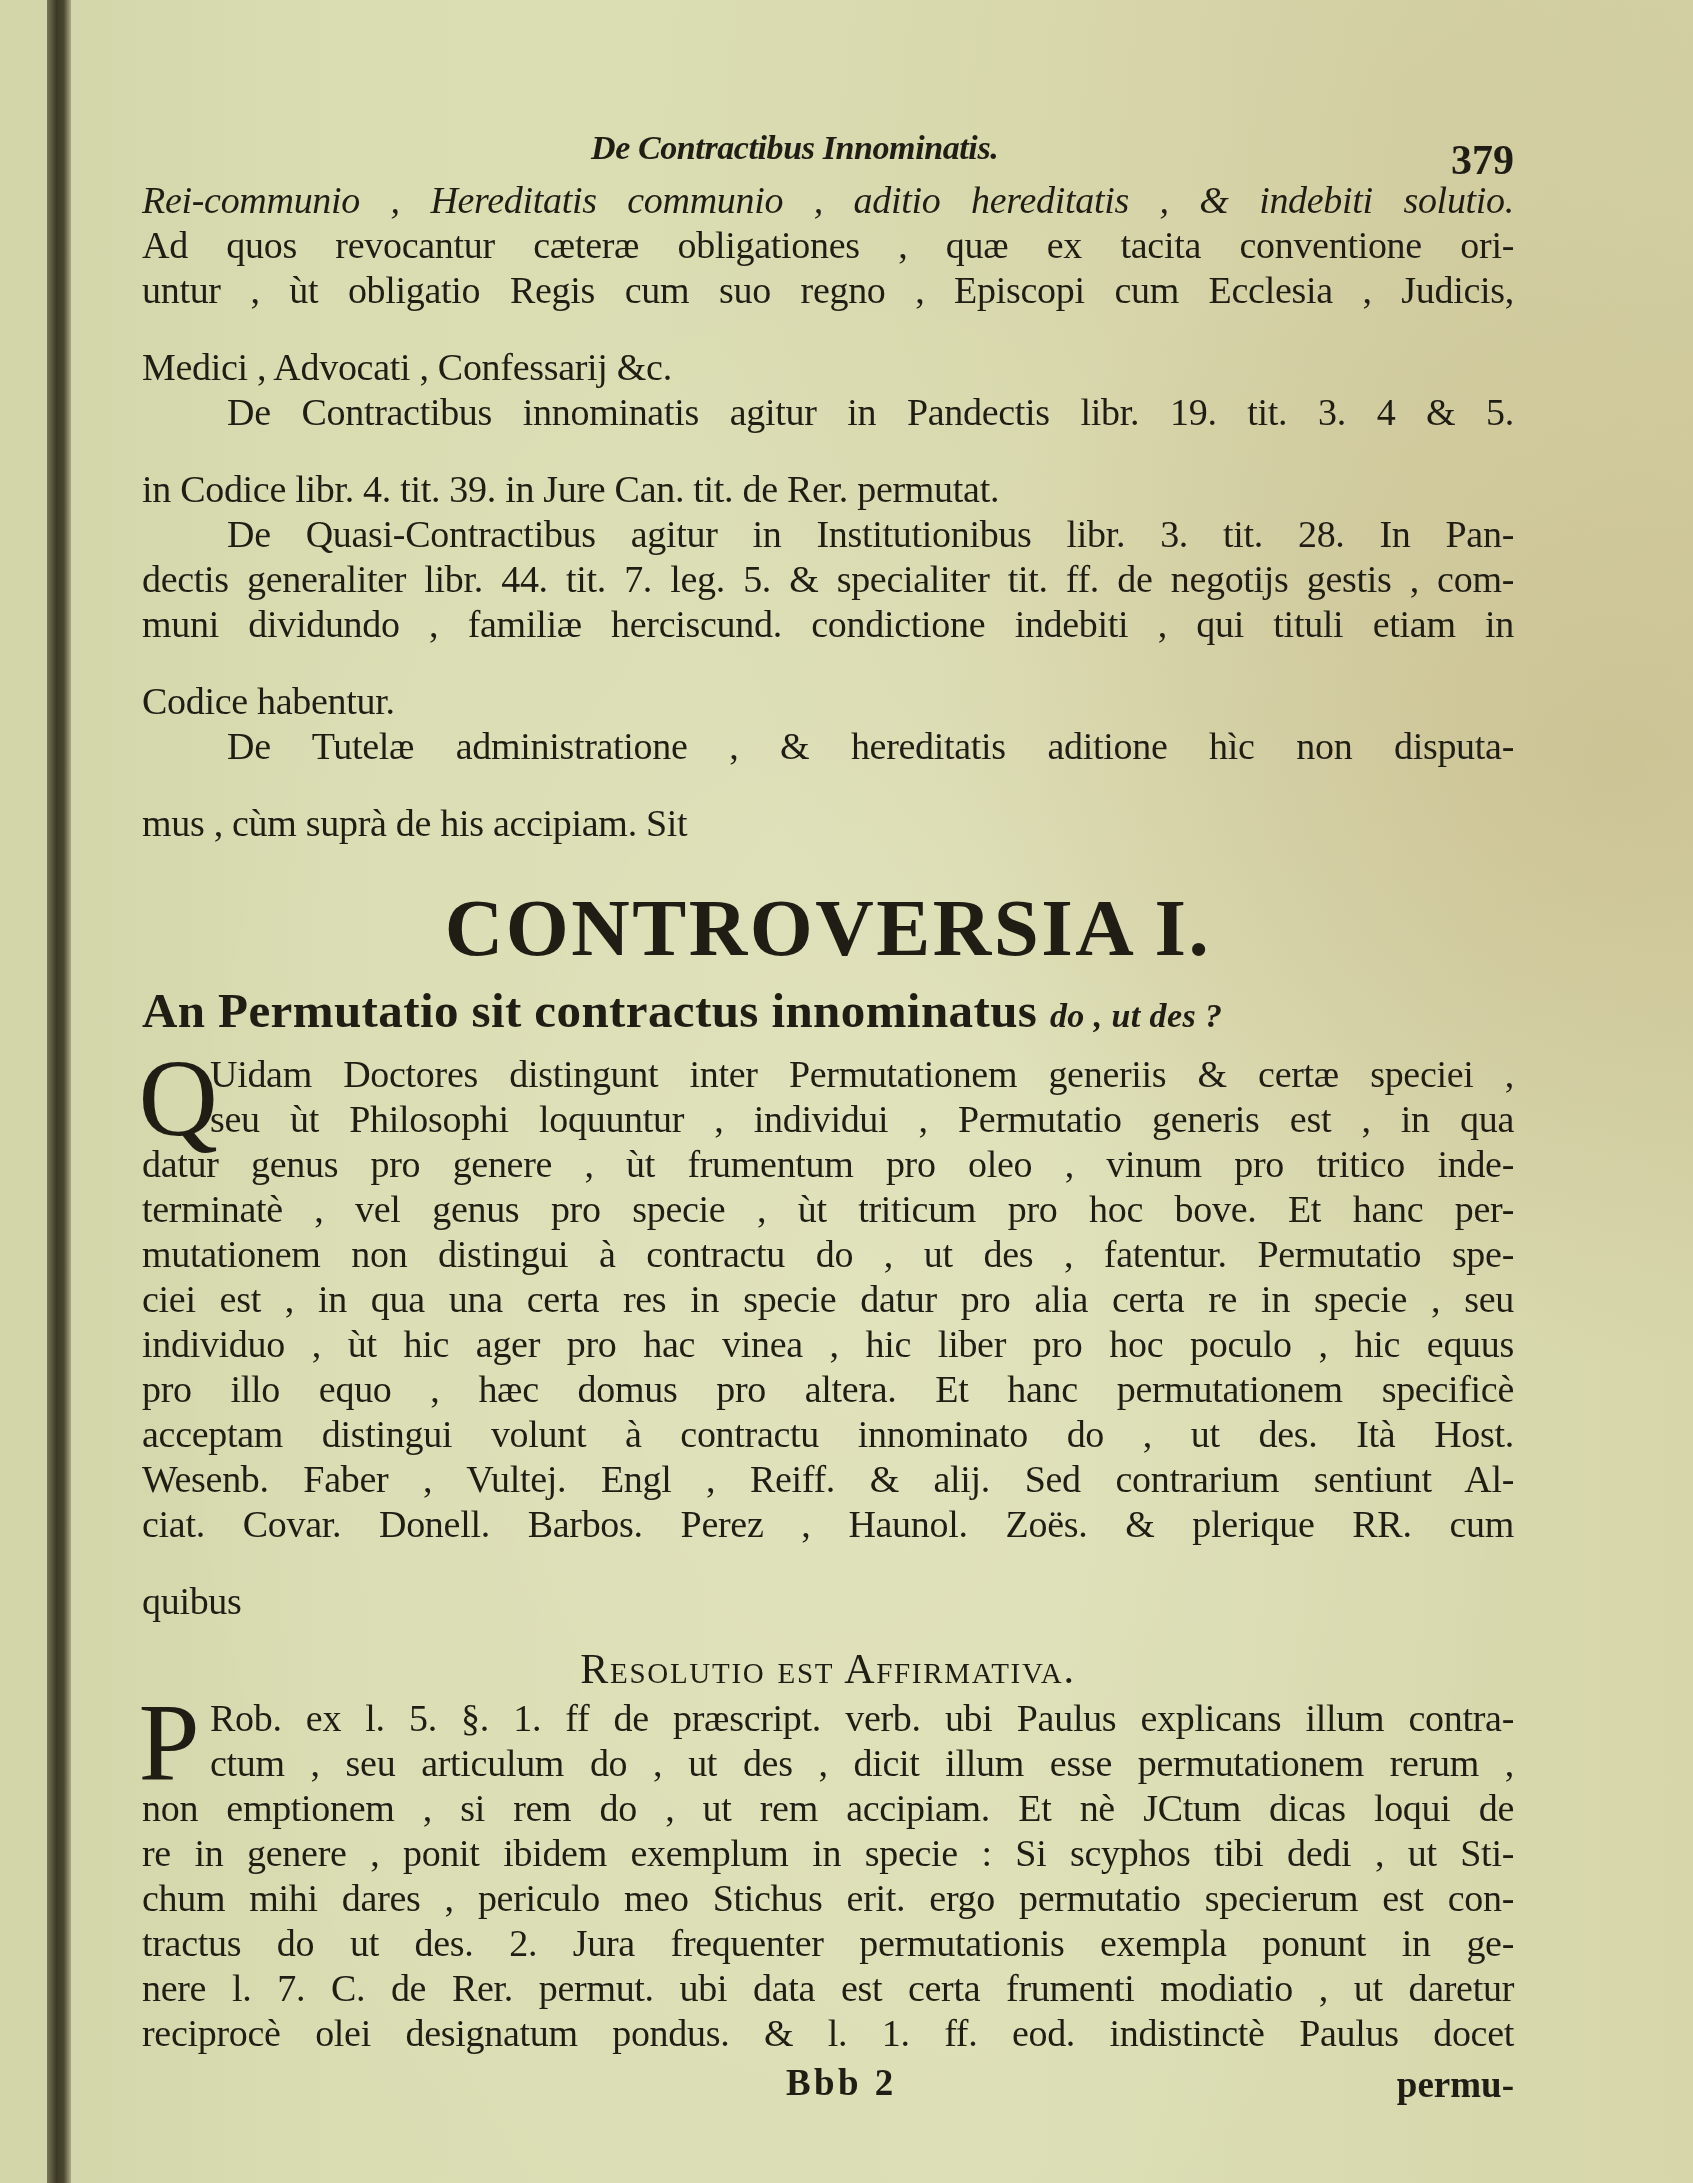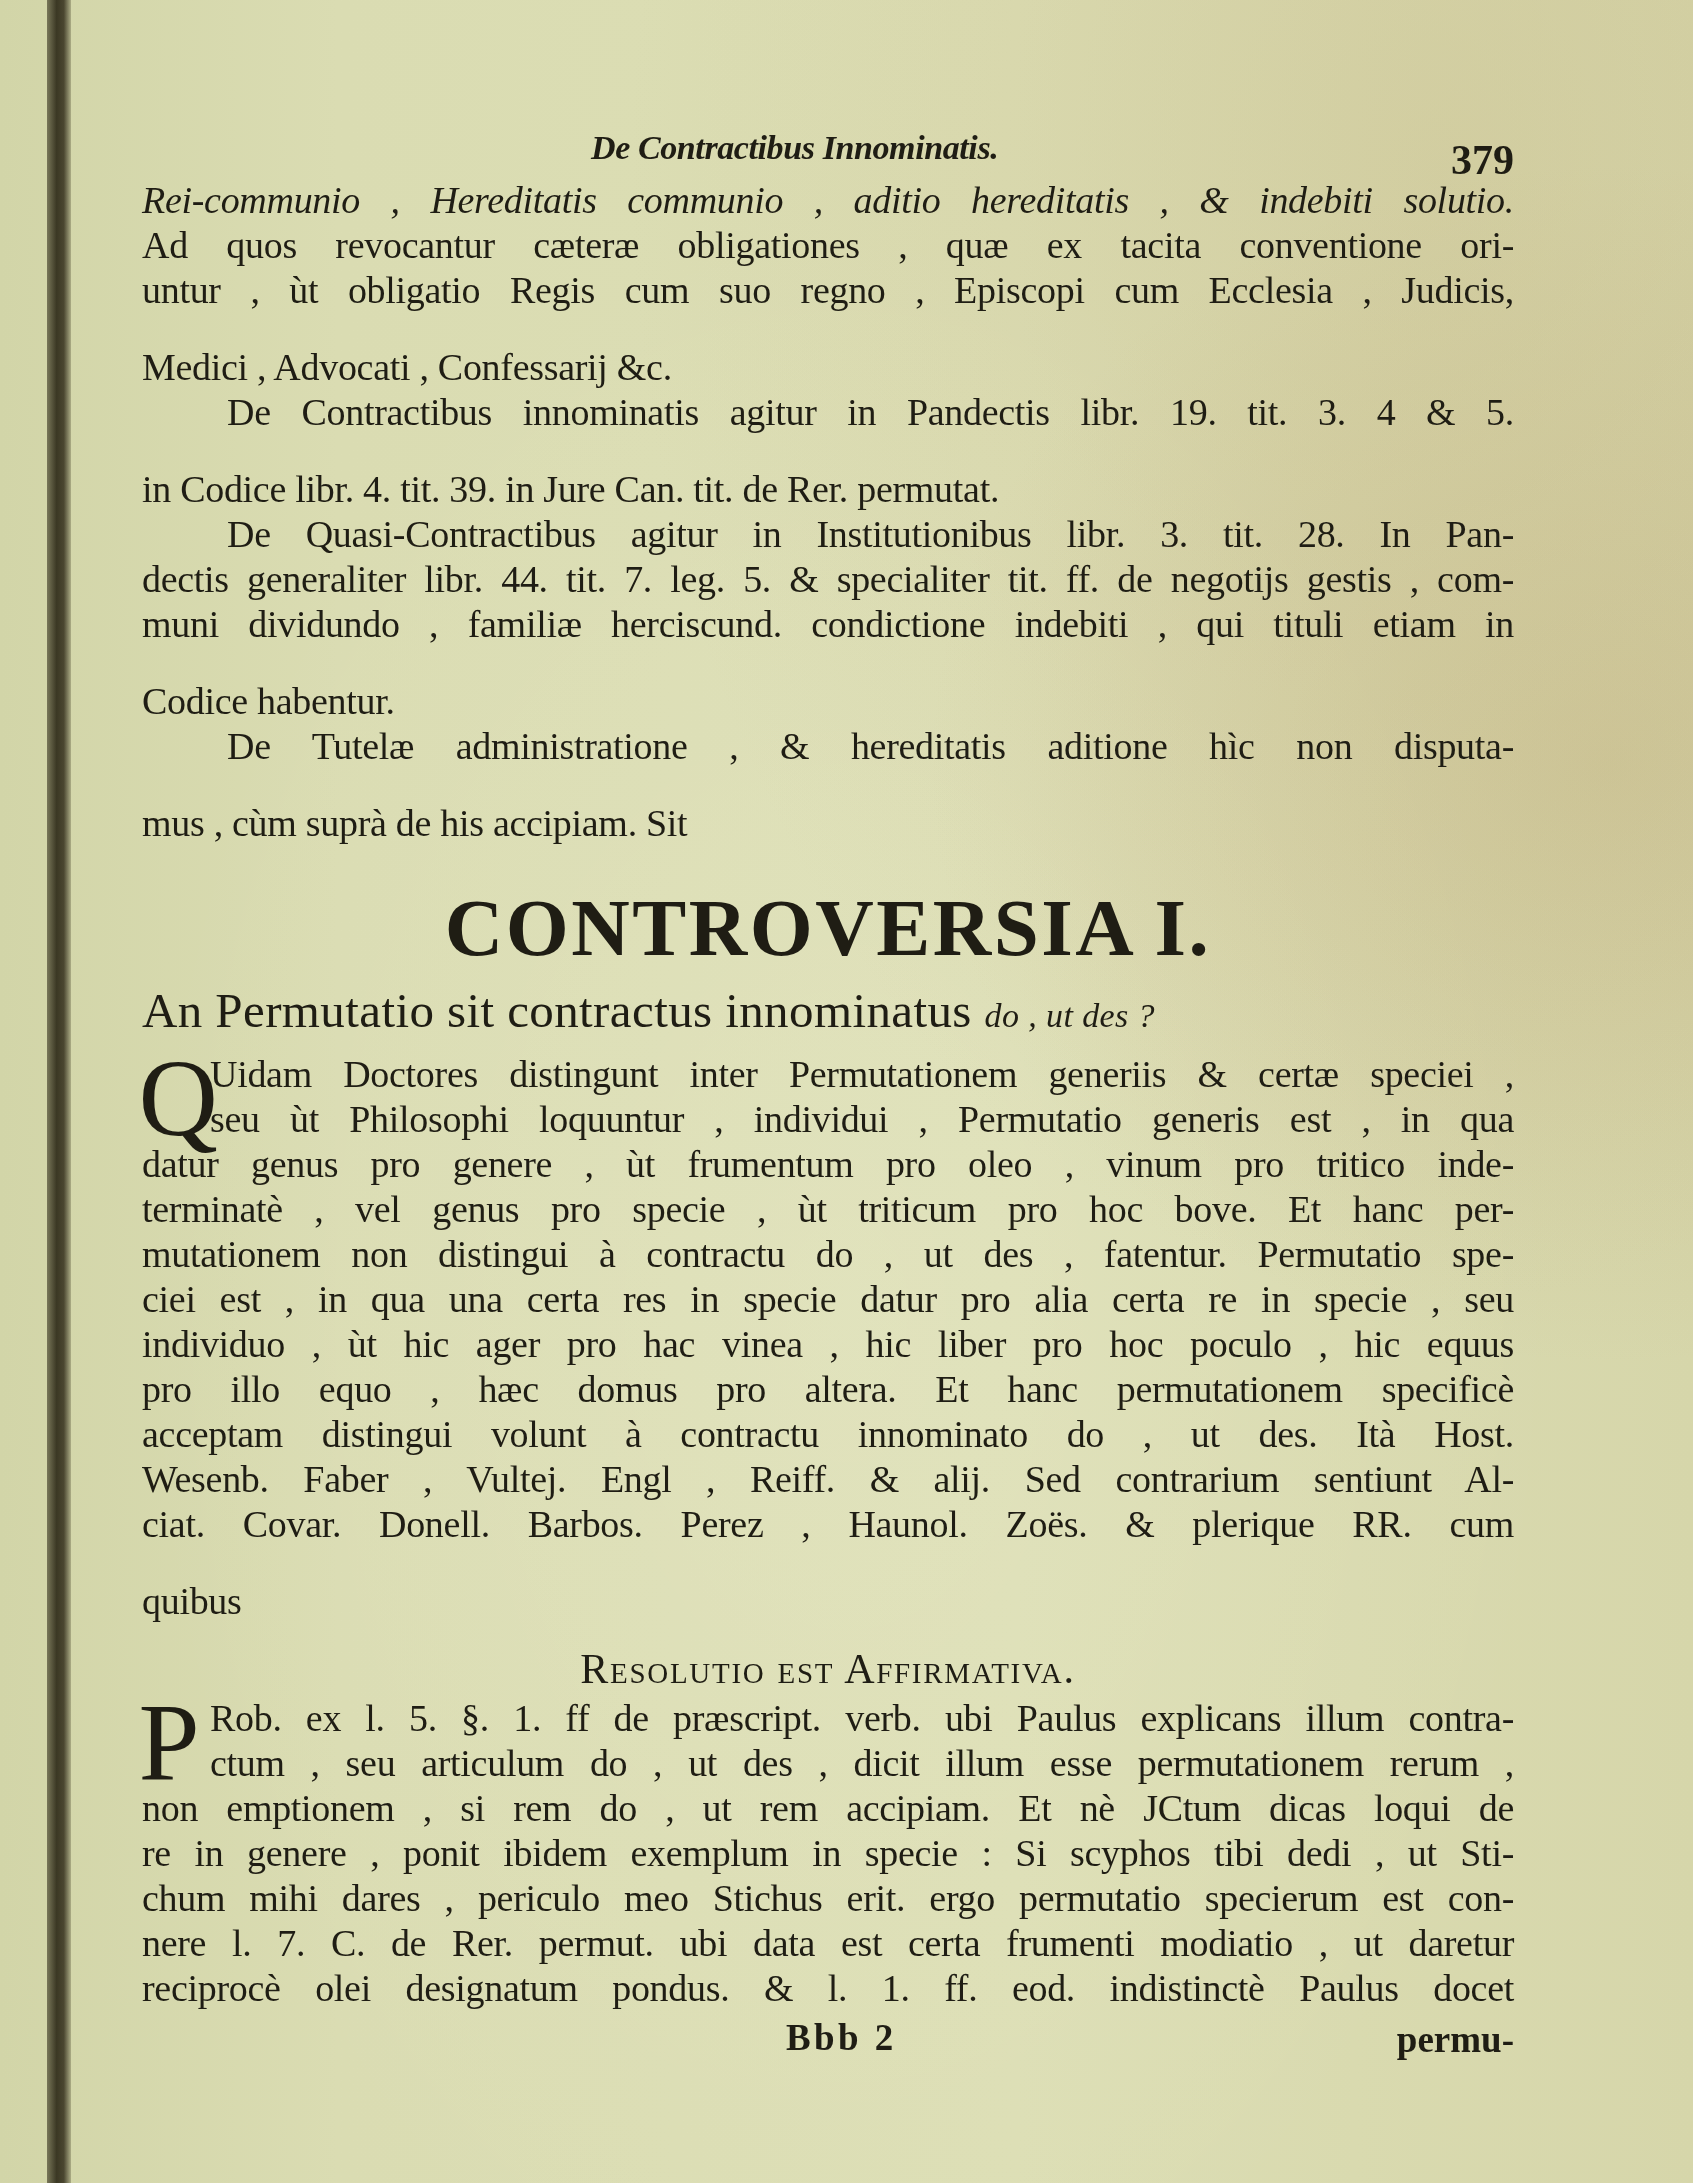--- a/index.html
+++ b/index.html
@@ -101,21 +101,21 @@
     <span class="line last">Codice habentur.</span>
   </p>
 
   <p class="line-block">
     <span class="line indent">De Tutelæ administratione , &amp; hereditatis aditione hìc non disputa-</span>
     <span class="line last">mus , cùm suprà de his accipiam.    Sit</span>
   </p>
 
   <h1 class="heading-controversia">CONTROVERSIA I.</h1>
 
-  <h2 class="heading-question" style="font-weight:normal;">
+  <h2 class="heading-question" style="font-weight:bold;">
     <span>An Permutatio sit contractus innominatus</span>
     <span class="it">do , ut des ?</span>
   </h2>
 
   <p class="line-block dropcap-para">
     <span class="dropcap">Q</span>
     <span class="line d1">Uidam Doctores distingunt inter Permutationem generiis &amp; certæ speciei ,</span>
     <span class="line d2">seu ùt Philosophi loquuntur , individui , Permutatio generis est , in qua</span>
     <span class="line">datur genus pro genere , ùt frumentum pro oleo , vinum pro tritico inde-</span>
     <span class="line">terminatè , vel genus pro specie , ùt triticum pro hoc bove.  Et hanc per-</span>
@@ -131,20 +131,21 @@
 
   <h3 class="heading-resolutio" style="font-weight:normal;">Resolutio est Affirmativa.</h3>
 
   <p class="line-block dropcap-para">
     <span class="dropcap">P</span>
     <span class="line d1">Rob. ex l. 5. §. 1. ff de præscript. verb. ubi Paulus explicans illum contra-</span>
     <span class="line d2">ctum , seu articulum do , ut des , dicit illum esse permutationem rerum ,</span>
     <span class="line">non emptionem , si rem do , ut rem accipiam.  Et nè JCtum dicas loqui de</span>
     <span class="line">re in genere , ponit ibidem exemplum in specie : Si scyphos tibi dedi , ut Sti-</span>
     <span class="line">chum mihi dares , periculo meo Stichus erit.  ergo permutatio specierum est con-</span>
+    <span class="line">tractus do ut des.   2. Jura frequenter permutationis exempla ponunt in ge-</span>
     <span class="line">nere l. 7. C. de Rer. permut. ubi data est certa frumenti modiatio , ut daretur</span>
     <span class="line">reciprocè olei designatum pondus.  &amp; l. 1. ff. eod. indistinctè Paulus docet</span>
   </p>
 
   <div class="catchline">
     <span class="signature">Bbb 2</span>
     <span class="catchword">permu-</span>
   </div>
 
 </div>

